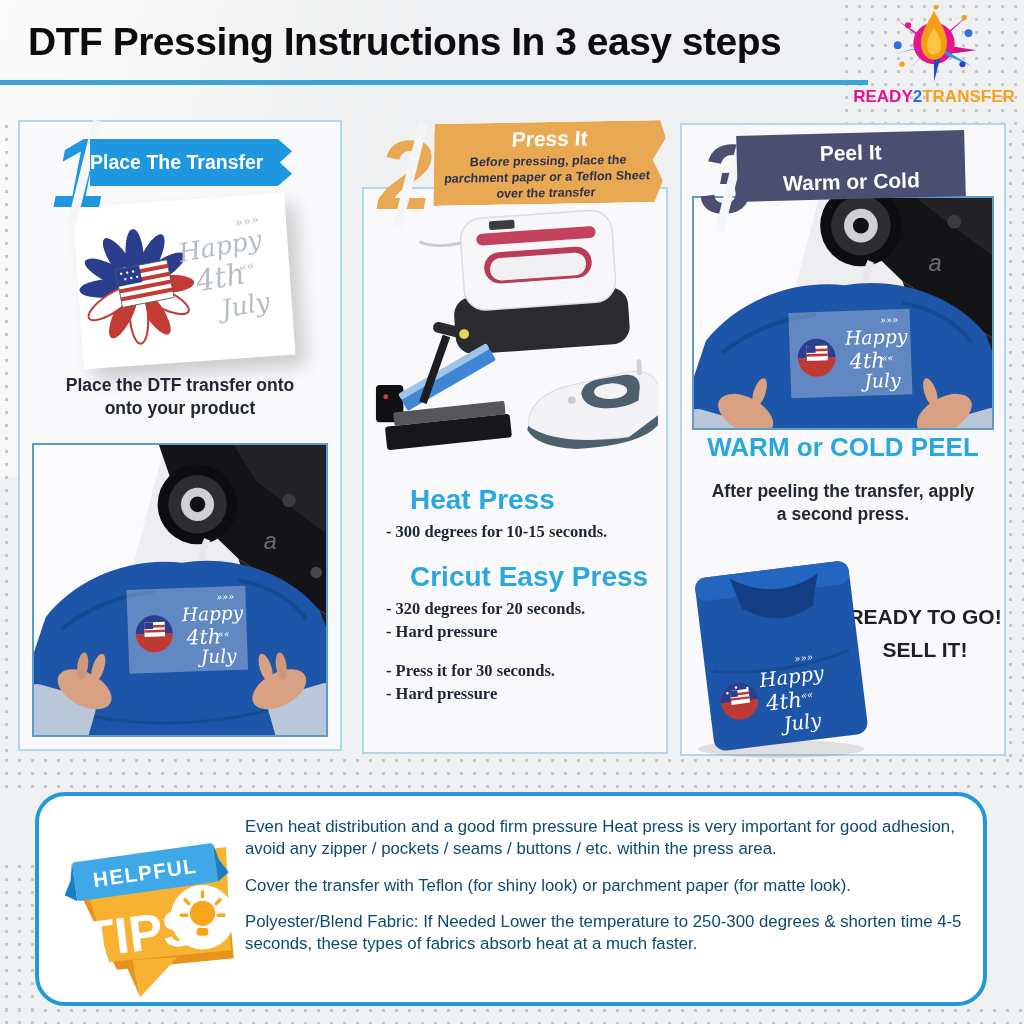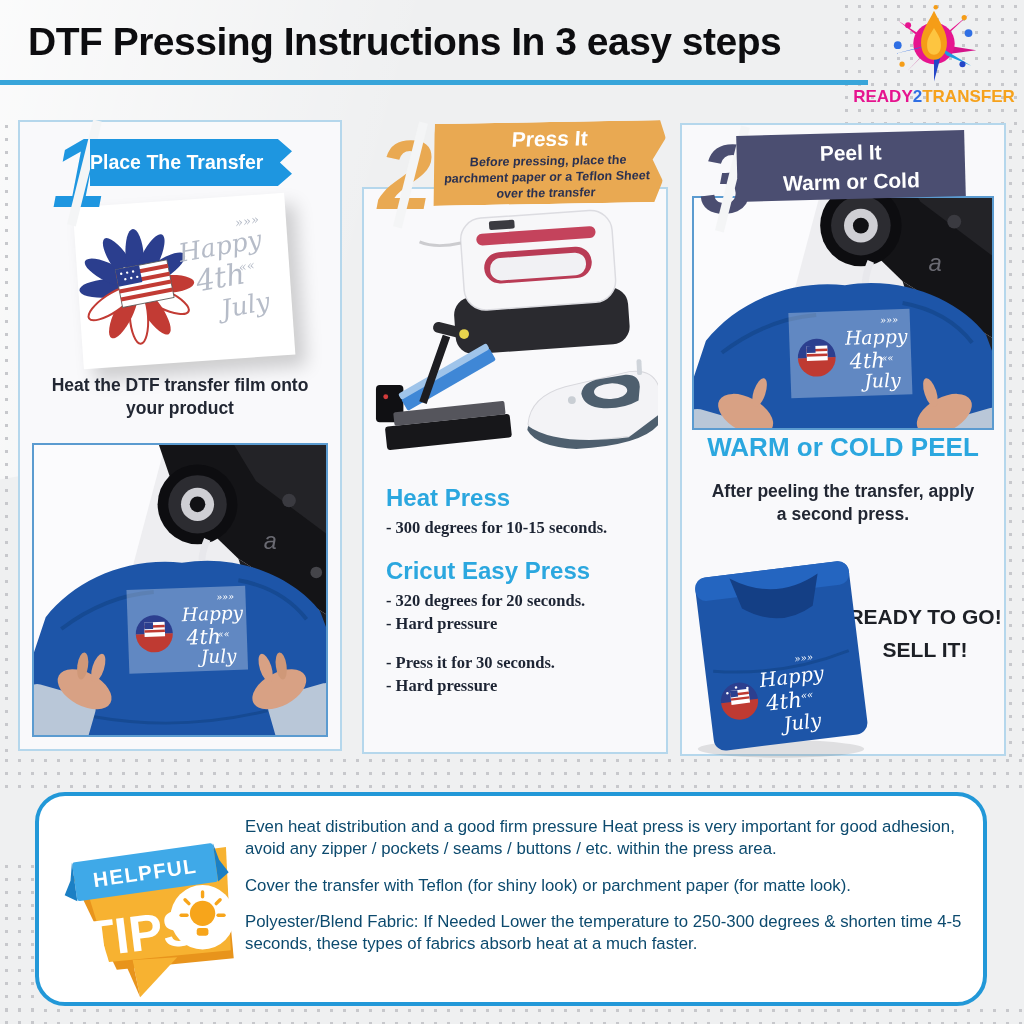--- a/index.html
+++ b/index.html
@@ -74,21 +74,21 @@
   #cap1 { left:45px; top:374px; width:270px; }
   #cap3 { left:708px; top:480px; width:270px; }
   .photo { position:absolute; border:2px solid #5b9bd0; background:#ececef; overflow:hidden; }
   #photo1 { left:32px; top:443px; width:296px; height:294px; }
   #photo3 { left:692px; top:196px; width:302px; height:234px; }
   .photo svg { display:block; width:100%; height:100%; }
   
   #collage { position:absolute; left:374px; top:204px; width:284px; height:268px; }
   #methods { position:absolute; left:386px; top:484px; width:272px; }
   .method { margin-bottom:17px; }
-  .method-name { font-size:24px; font-weight:800; color:#2ba7df; margin-bottom:5px; }
+  .method-name { font-size:28px; font-weight:800; color:#2ba7df; margin-bottom:5px;margin-left:24px; }
   .method-line { font-size:16.5px; font-weight:800; color:#1d2433; line-height:1.38;font-family:Liberation Serif, serif; }
   
   #peel-label { position:absolute; left:692px; top:432px; width:302px; text-align:center;
     font-size:26px; font-weight:800; color:#2ba7df; }
   #folded { position:absolute; left:688px; top:545px; width:186px; height:216px; z-index:2; }
   #ready { position:absolute; left:845px; top:601px; width:160px; text-align:center;
     font-size:21px; font-weight:800; color:#1d2026; line-height:1.55; }
   
   #tips-box {
     position:absolute; left:35px; top:792px; width:952px; height:214px;
@@ -182,21 +182,21 @@
       <g class="scriptish" fill="#b6bcc8" transform="rotate(-6 150 70)">
         <text x="164" y="32" font-size="13">»»»</text>
         <text x="104" y="56" font-size="25" font-style="italic">Happy</text>
         <text x="116" y="88" font-size="29" font-style="italic">4th</text>
         <text x="160" y="76" font-size="13">««</text>
         <text x="136" y="118" font-size="25" font-style="italic">July</text>
       </g>
     </svg>
   </div>
 
-  <div class="caption" id="cap1">Heat the DTF transfer film onto your product</div>
+  <div class="caption" id="cap1">Place the DTF transfer onto onto your product</div>
 
   <div class="photo" id="photo1">
     <svg viewBox="0 0 300 300" preserveAspectRatio="xMidYMid slice">
       <rect width="300" height="300" fill="#eeeef1"></rect>
       <polygon points="0,0 135,0 55,300 0,300" fill="#fbfbfd"></polygon>
       <g>
         <polygon points="128,0 300,0 300,175 210,118 148,58" fill="#141417"></polygon>
         <polygon points="205,0 300,0 300,92 228,38" fill="#232327"></polygon>
         <circle cx="168" cy="62" r="41" fill="#0d0d10"></circle>
         <circle cx="168" cy="62" r="30" fill="#2c2c31"></circle>

